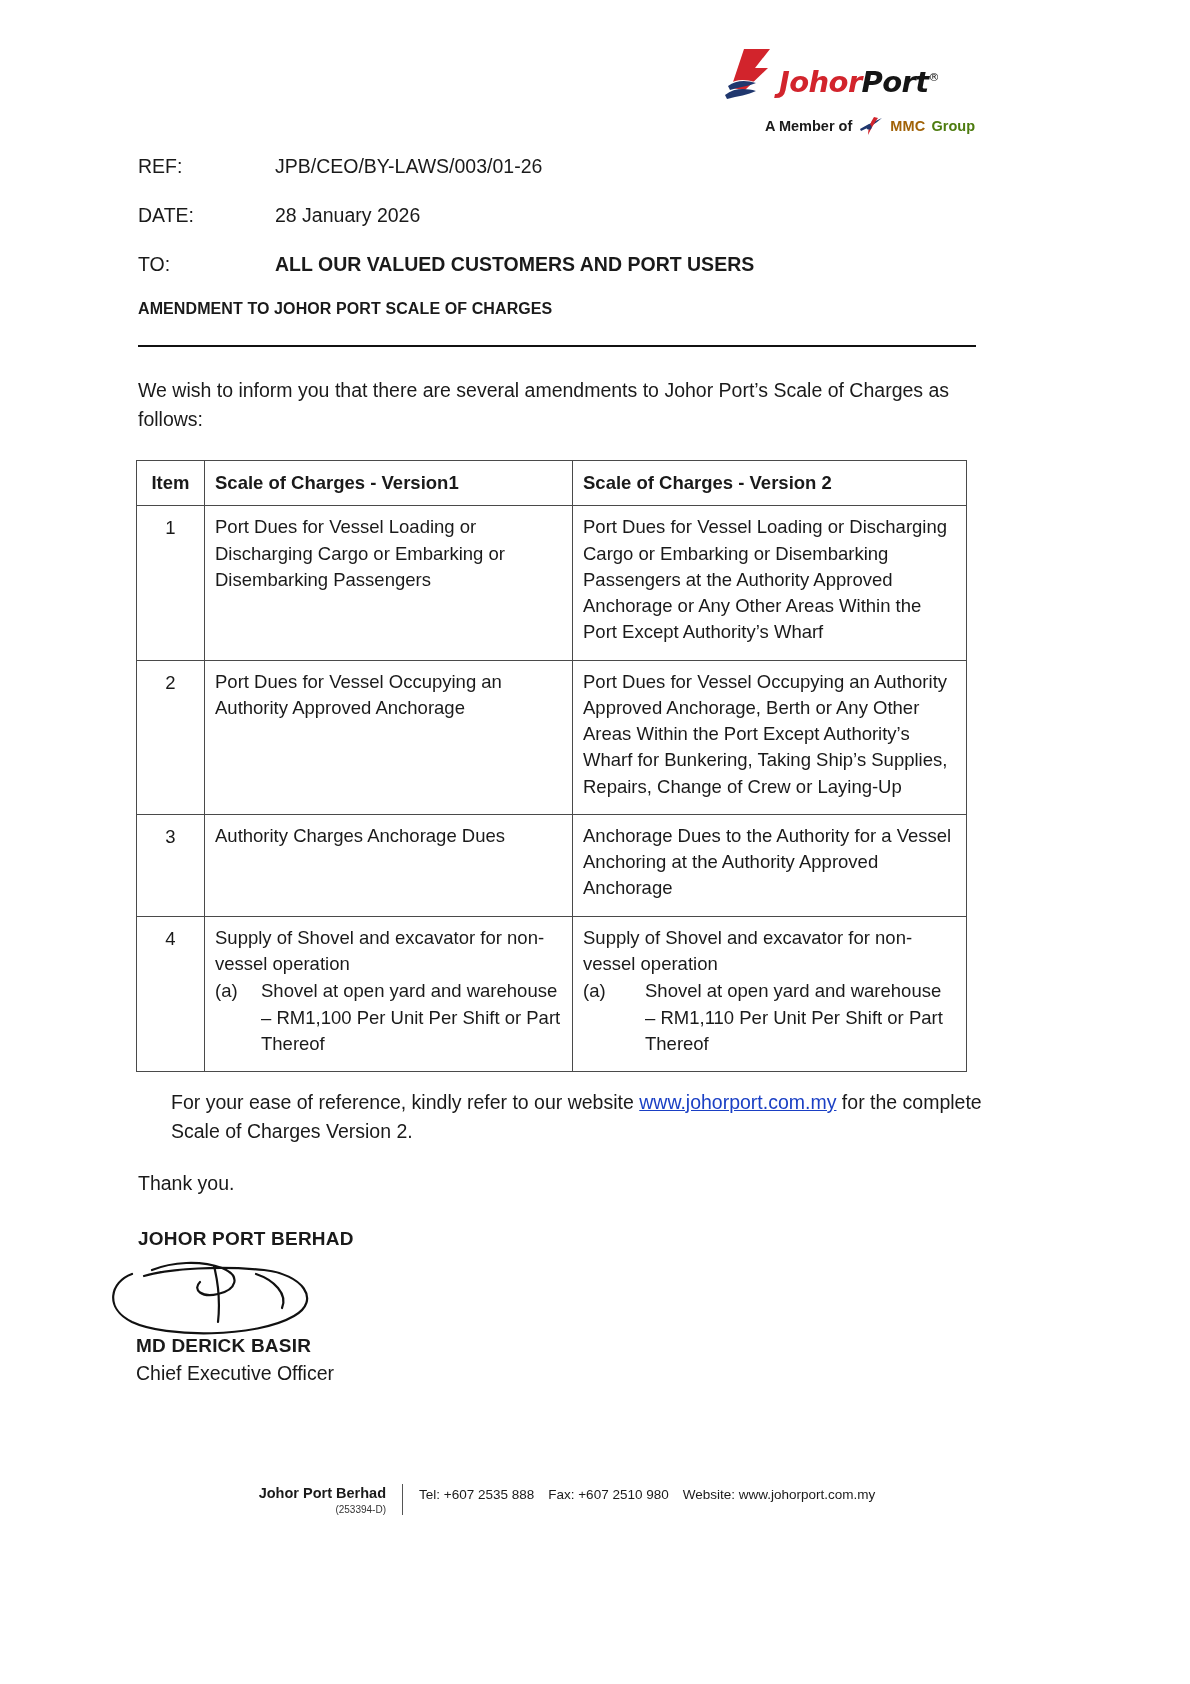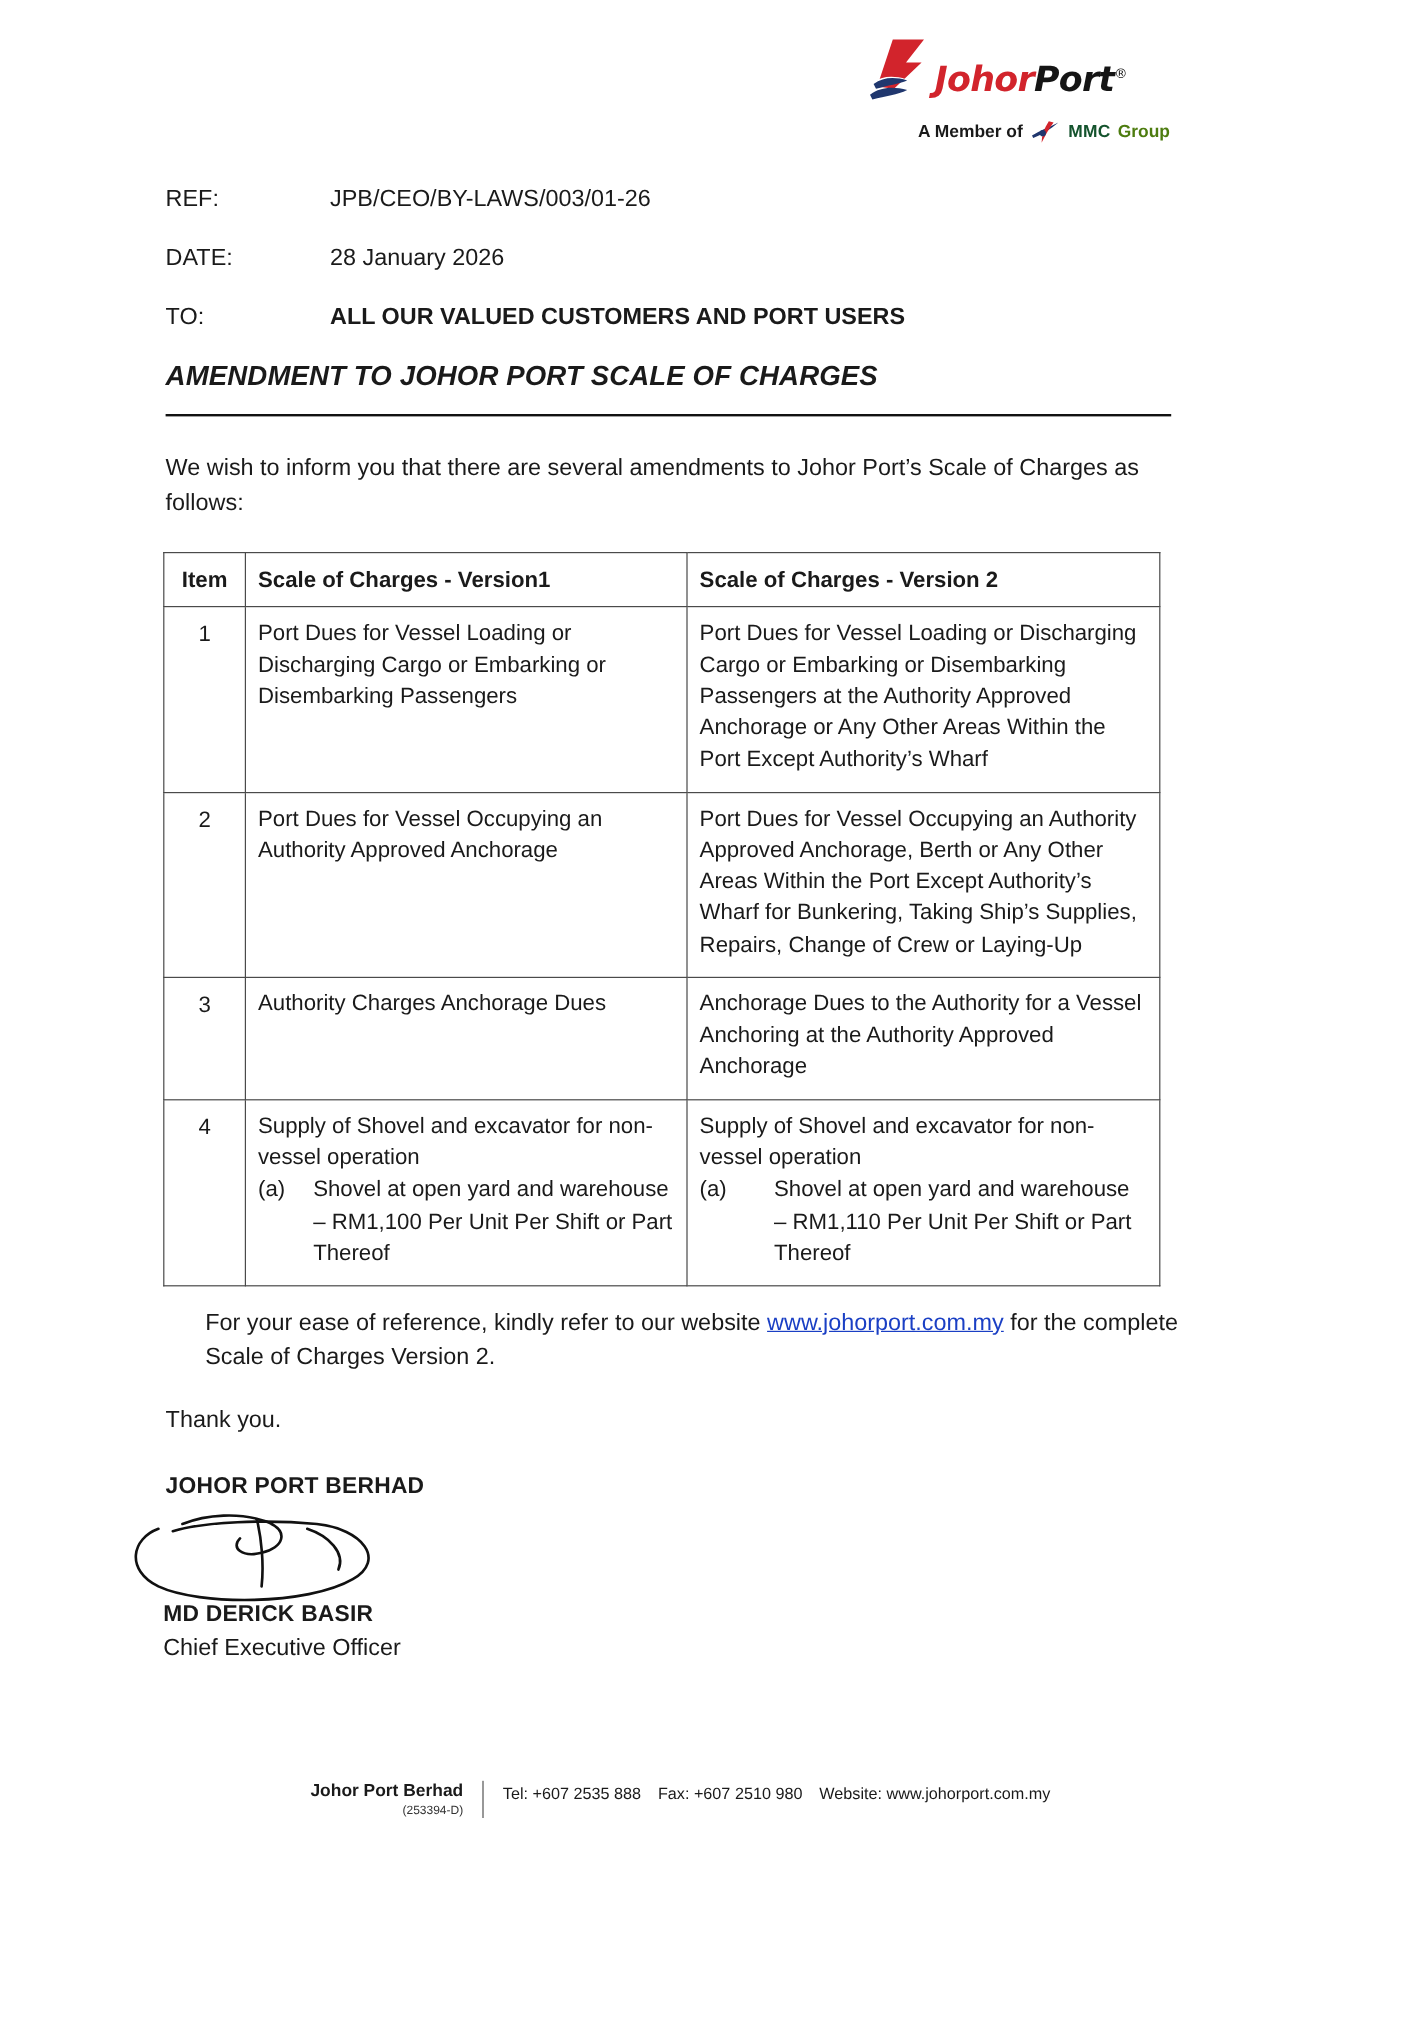--- a/index.html
+++ b/index.html
@@ -17,21 +17,21 @@
     height: 1684px;
     margin: 0 auto;
     background: #ffffff;
     overflow: hidden;
     box-sizing: border-box;
   }
 
   
   .letterhead {
     position: absolute;
-    top: 28px;
+    top: 44px;
     right: 215px;
     width: 260px;
     text-align: left;
   }
   .logo-row {
     display: flex;
     align-items: flex-start;
     justify-content: flex-start;
     height: 62px;
     position: relative;
@@ -69,21 +69,21 @@
     justify-content: flex-end;
     margin-top: 10px;
     font-size: 14.5px;
     font-weight: bold;
     color: #1a1a1a;
     gap: 6px;
     white-space: nowrap;
   }
   .mmc-glyph { width: 26px; height: 20px; flex: 0 0 26px; }
   .mmc-glyph svg { display: block; }
-  .mmc-text { color: #14532d; font-weight: bold; letter-spacing: 0.2px; }
+  .mmc-text { color: #a16207; font-weight: bold; letter-spacing: 0.2px; }
   .member-row .grp { font-weight: bold; color: #4d7c0f; }
 
   
   .meta {
     position: absolute;
     left: 138px;
     top: 155px;
     width: 850px;
   }
   .meta-row {
@@ -95,24 +95,23 @@
   .meta-label {
     width: 137px;
     flex: 0 0 137px;
   }
   .meta-value.bold { font-weight: bold; }
 
   .subject {
     position: absolute;
     left: 138px;
     top: 300px;
-    font-size: 23px;
+    font-size: 16px;
     font-weight: bold;
     letter-spacing: 0.1px;
-    font-style: italic;
   }
   .rule {
     position: absolute;
     left: 138px;
     top: 345px;
     width: 838px;
     height: 2px;
     background: #111;
   }
 

